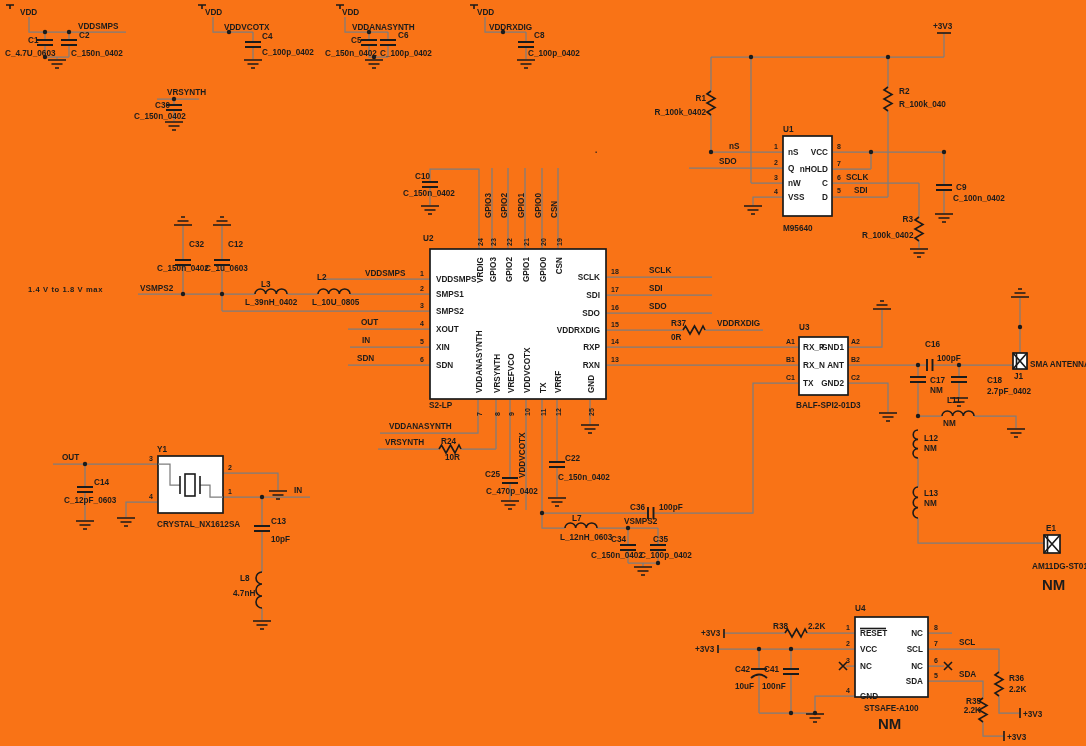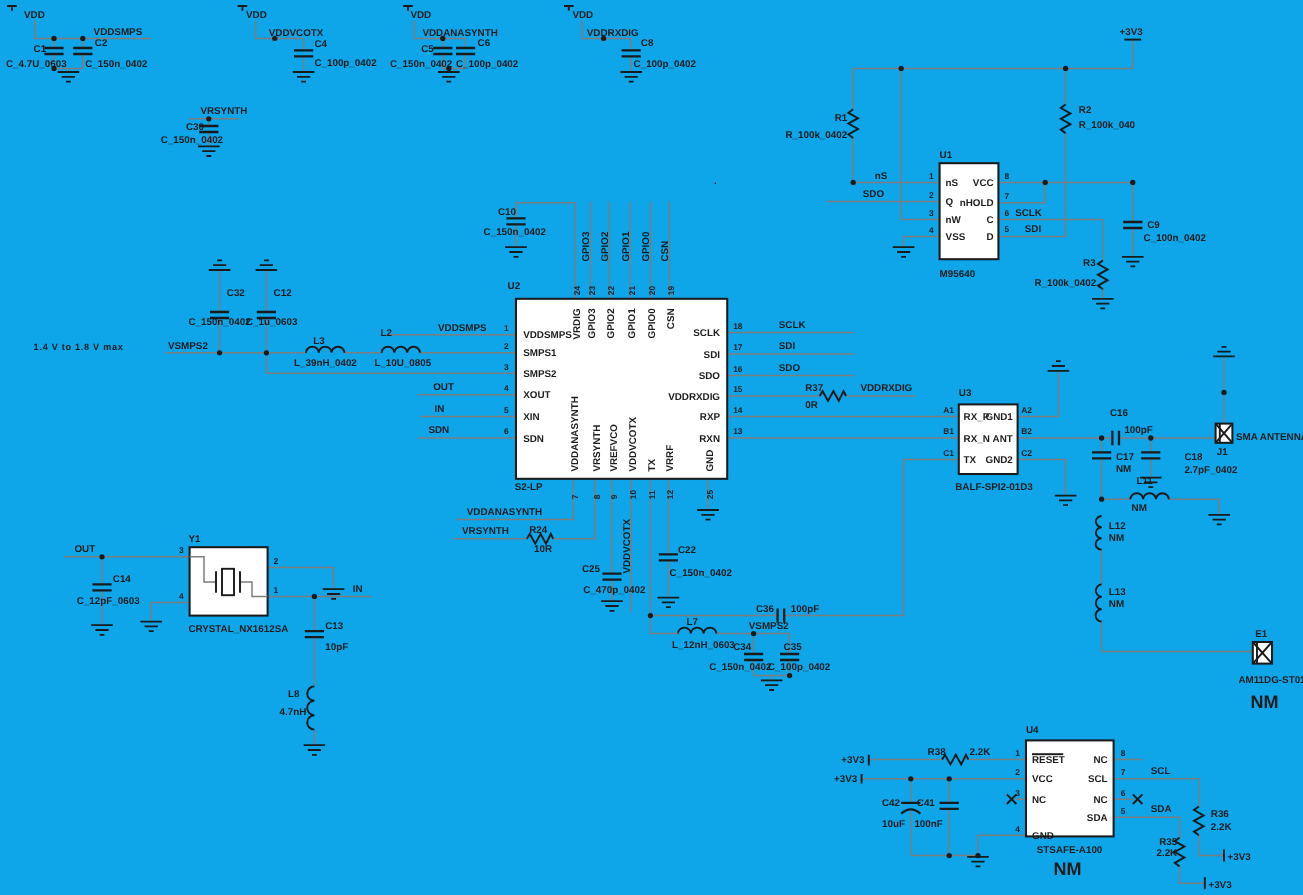--- a/index.html
+++ b/index.html
@@ -1,16 +1,16 @@
 <!DOCTYPE html>
 <html><head>
 <meta charset="utf-8">
 <style>
   html,body{margin:0;padding:0;background:#fff;}
-  #sheet{width:1086px;height:746px;position:relative;background:#0ea5e9;}
+  #sheet{width:1086px;height:746px;position:relative;background:#f97316;}
   svg{display:block;}
   text{font-family:"Liberation Sans","DejaVu Sans",sans-serif;fill:#1c1c1c;}
   .t {font-size:8.2px;font-weight:bold;}
   .tp{font-size:7px;font-weight:bold;}
   .tb{font-size:15px;font-weight:bold;}
   .tn{font-size:7.6px;font-weight:bold;letter-spacing:.6px;}
   .wire{stroke:#7d7d7d;stroke-width:1.25;fill:none;}
   .sym{stroke:#1a1a1a;stroke-width:1.6;fill:none;}
   .cap{stroke:#1a1a1a;stroke-width:1.9;fill:none;}
   .box{stroke:#1a1a1a;stroke-width:1.7;fill:#fff;}

